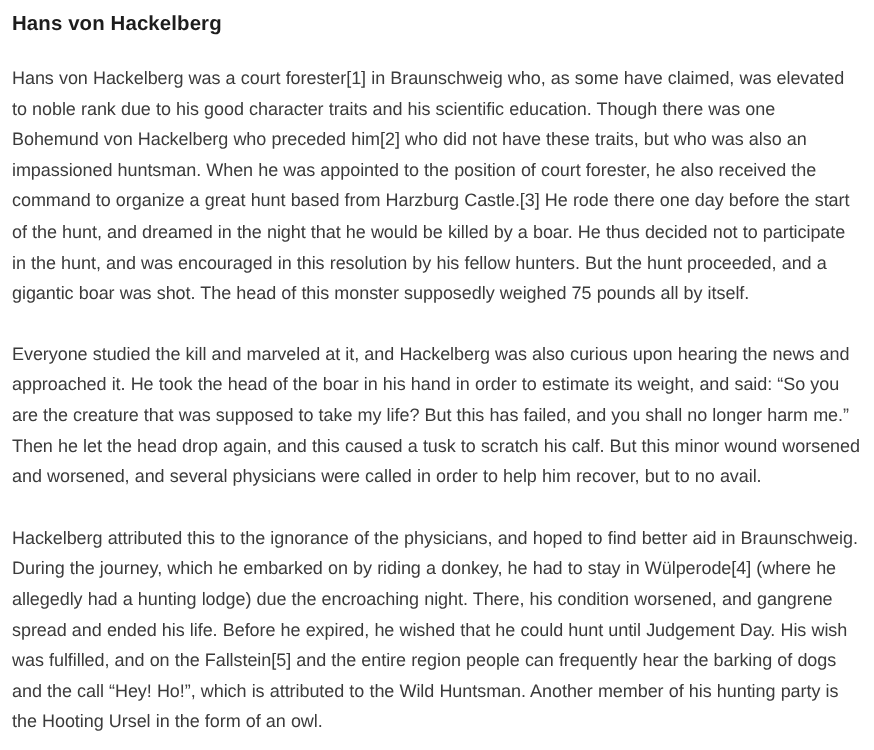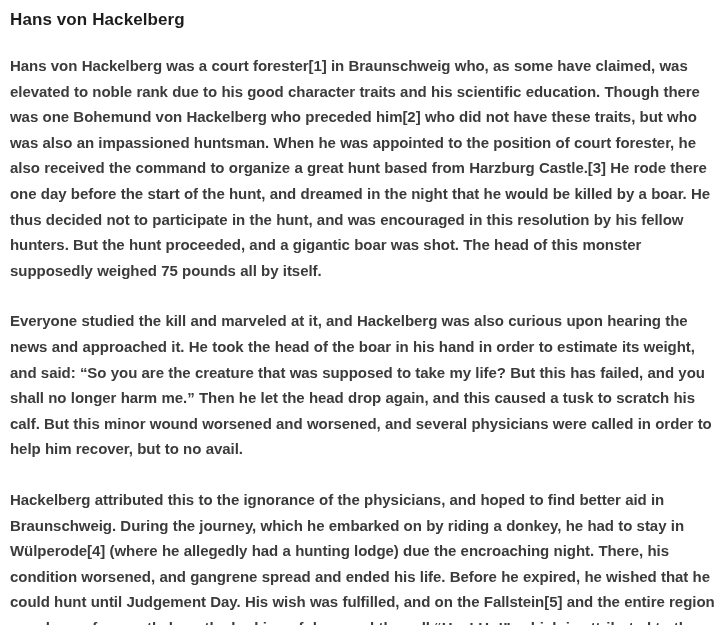--- a/index.html
+++ b/index.html
@@ -21,21 +21,21 @@
     font-size: 17px;
     line-height: 20px;
     font-weight: 700;
     color: #1d1d1d;
     margin: 2px 0 23px 0;
     letter-spacing: 0.1px;
   }
   .article p {
     font-size: 15px;
     line-height: 25.6px;
-    font-weight: 700;
+    font-weight: 400;
     margin: 0 0 25px 0;
     letter-spacing: -0.05px;
     word-spacing: 0.2px;
   }
   .article p:last-child {
     margin-bottom: 0;
   }
 </style>
 </head>
 <body>

